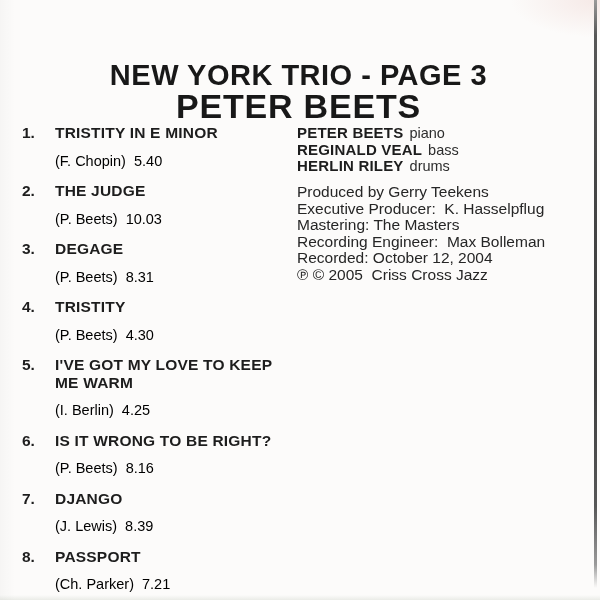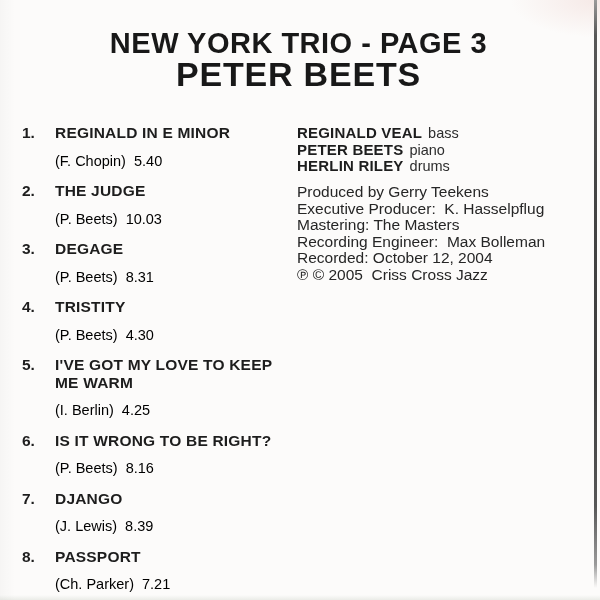--- a/index.html
+++ b/index.html
@@ -16,21 +16,21 @@
       linear-gradient(to right, rgba(0,0,0,0.025), rgba(0,0,0,0) 15px),
       linear-gradient(to top, rgba(180,190,175,0.25) 0px, rgba(255,255,255,0) 5px),
       #fcfbfa;
     font-family: "Liberation Sans", sans-serif;
     color: #222;
     -webkit-font-smoothing: antialiased;
   }
 
   .header {
     position: absolute;
-    top: 28px;
+    top: 60px;
     left: 0;
     width: 597px;
     text-align: center;
   }
   .title-line1 {
     font-size: 29px;
     font-weight: bold;
     letter-spacing: 0.5px;
     line-height: 30px;
     color: #181818;
@@ -128,21 +128,21 @@
 
 <div class="header">
   <div class="title-line1">NEW YORK TRIO - PAGE 3</div>
   <div class="title-line2">PETER BEETS</div>
 </div>
 
 <div class="tracklist">
   <div class="track">
     <div class="track-num">1.</div>
     <div class="track-body">
-      <div class="track-title">REGINALD IN E MINOR</div>
+      <div class="track-title">TRISTITY IN E MINOR</div>
       <div class="track-credit">(F. Chopin)  5.40</div>
     </div>
   </div>
   <div class="track">
     <div class="track-num">2.</div>
     <div class="track-body">
       <div class="track-title">THE JUDGE</div>
       <div class="track-credit">(P. Beets)  10.03</div>
     </div>
   </div>
@@ -185,24 +185,24 @@
     <div class="track-num">8.</div>
     <div class="track-body">
       <div class="track-title">PASSPORT</div>
       <div class="track-credit">(Ch. Parker)  7.21</div>
     </div>
   </div>
 </div>
 
 <div class="personnel">
   <div class="personnel-line">
+    <span class="personnel-name">PETER BEETS</span><span class="personnel-instrument">piano</span>
+  </div>
+  <div class="personnel-line">
     <span class="personnel-name">REGINALD VEAL</span><span class="personnel-instrument">bass</span>
-  </div>
-  <div class="personnel-line">
-    <span class="personnel-name">PETER BEETS</span><span class="personnel-instrument">piano</span>
   </div>
   <div class="personnel-line">
     <span class="personnel-name">HERLIN RILEY</span><span class="personnel-instrument">drums</span>
   </div>
 </div>
 
 <div class="credits">
   <div class="credit-line">Produced by Gerry Teekens</div>
   <div class="credit-line">Executive Producer:  K. Hasselpflug</div>
   <div class="credit-line">Mastering: The Masters</div>

